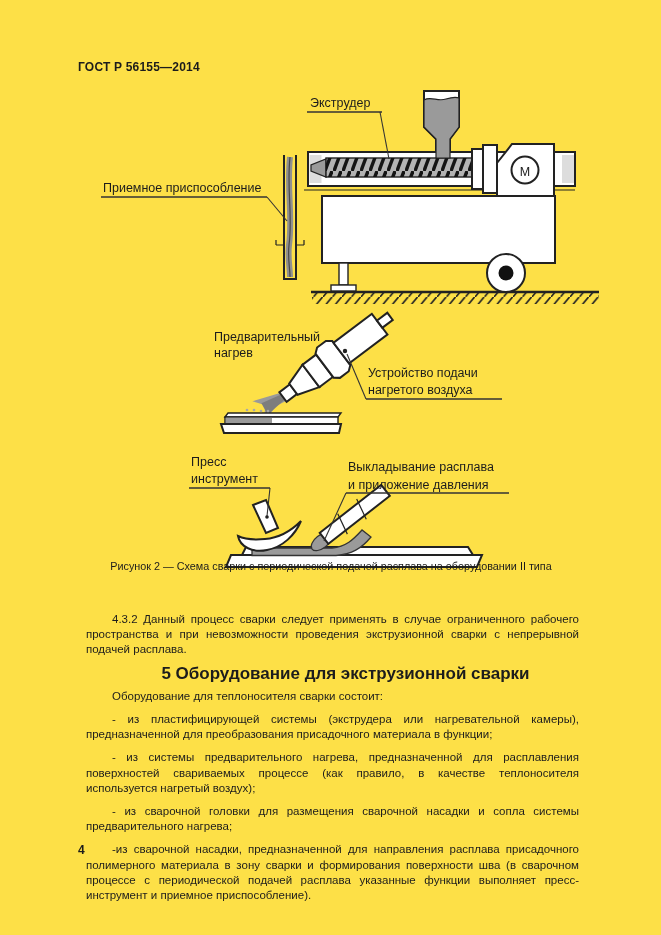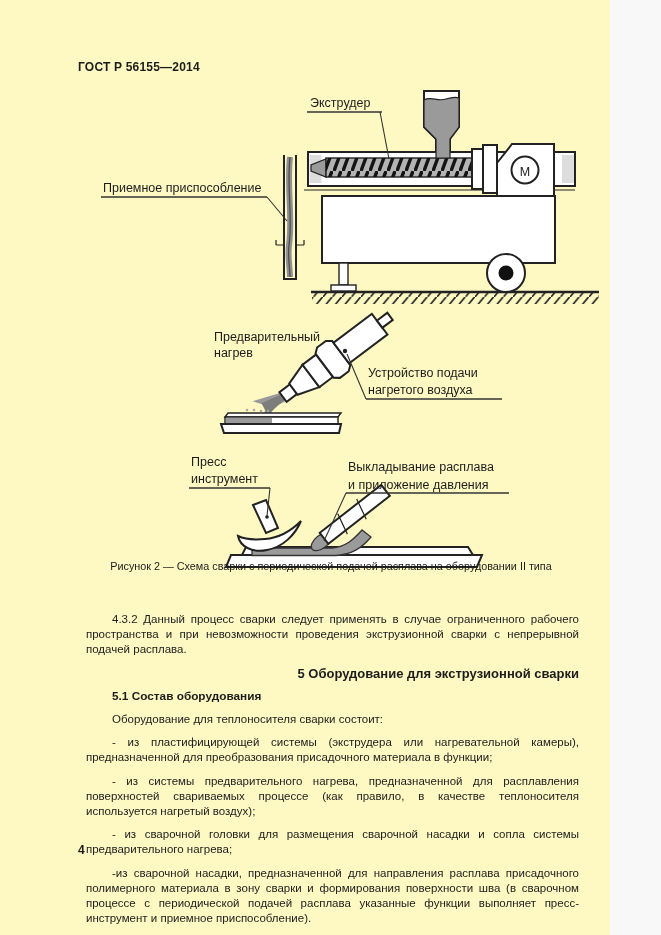--- a/index.html
+++ b/index.html
@@ -1,34 +1,34 @@
 <!DOCTYPE html>
 <html><head>
 <meta charset="utf-8">
 <style>
   html,body { margin:0; padding:0; background:#f8f8f8; }
   .page {
-    position:relative; width:610px; height:935px; background:#fef9c3;
+    position:relative; width:661px; height:935px; background:#fde047;
     font-family:"Liberation Sans", sans-serif; color:#1c1c1c; overflow:hidden;
   }
   .doc-header {
     position:absolute; left:78px; top:60px;
     font-size:12px; font-weight:bold; letter-spacing:.2px;
   }
   .fig-svg { position:absolute; left:0; top:0; }
   .fig-caption {
     position:absolute; left:76px; top:560px; width:510px;
     text-align:center; font-size:10.8px;
   }
   .textblock {
     position:absolute; left:78px; top:604px; width:509px;
     font-size:11.5px; line-height:15.2px; text-align:justify;
   }
   .textblock p { margin:8px; text-indent:26px; }
-  .h5  { font-size:13px; font-weight:bold; margin:13px 0 13px 0; text-indent:26px; text-align:right; }
+  .h5  { font-size:17px; font-weight:bold; margin:13px 0 13px 0; text-indent:26px; text-align:center; }
   .h51 { font-size:11.8px; font-weight:bold; margin:0 0 9px 0; text-indent:26px; text-align:left; }
   .page-number { position:absolute; left:78px; top:843px; font-size:12px; font-weight:bold; }
   
   .dln  { stroke:#222; stroke-width:2; fill:#fff; stroke-linejoin:miter; }
   .dln1 { stroke:#222; stroke-width:1.4; fill:#fff; }
   .grayfill { fill:#9a9a9a; stroke:#222; stroke-width:1.2; }
   .thin { stroke:#222; stroke-width:1.2; fill:none; }
   .lead { stroke:#333; stroke-width:1.1; fill:none; }
   .underline { stroke:#333; stroke-width:1.4; }
   .lbl { font-family:"Liberation Sans", sans-serif; font-size:12.5px; fill:#1c1c1c; }
@@ -179,21 +179,20 @@
         <line class="lead" x1="346" y1="493" x2="324" y2="541"></line>
       </g>
     </g>
   </svg>
 
   <div class="fig-caption">Рисунок 2 — Схема сварки с периодической подачей расплава на оборудовании II типа</div>
 
   <div class="textblock">
     <p>4.3.2 Данный процесс сварки следует применять в случае ограниченного рабочего пространства и при невозможности проведения экструзионной сварки с непрерывной подачей расплава.</p>
     <p class="h5">5 Оборудование для экструзионной сварки</p>
-    <p class="h51">5.1 Состав оборудования</p>
     <p>Оборудование для теплоносителя сварки состоит:</p>
     <p>- из пластифицирующей системы (экструдера или нагревательной камеры), предназначенной для преобразования присадочного материала в функции;</p>
     <p>- из системы предварительного нагрева, предназначенной для расплавления поверхностей свариваемых процессе (как правило, в качестве теплоносителя используется нагретый воздух);</p>
     <p>- из сварочной головки для размещения сварочной насадки и сопла системы предварительного нагрева;</p>
     <p>-из сварочной насадки, предназначенной для направления расплава присадочного полимерного материала в зону сварки и формирования поверхности шва (в сварочном процессе с периодической подачей расплава указанные функции выполняет пресс-инструмент и приемное приспособление).</p>
   </div>
 
   <div class="page-number">4</div>
 
 </div>

